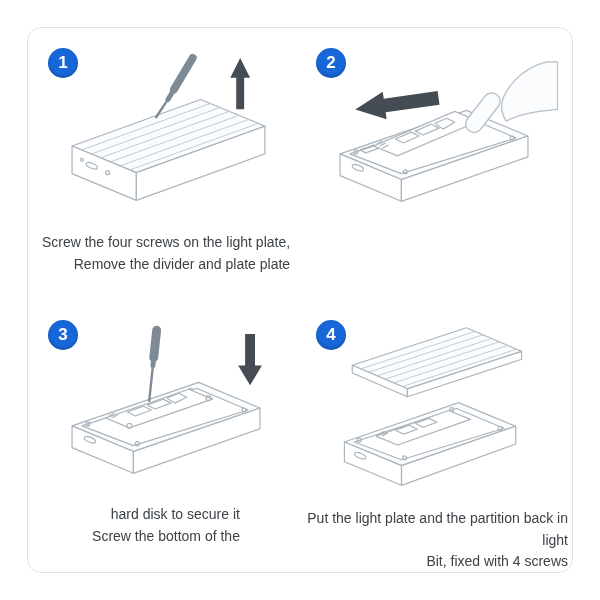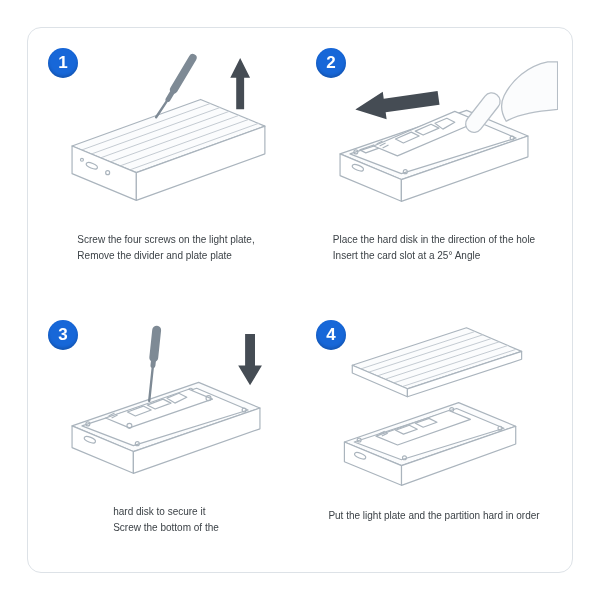--- a/index.html
+++ b/index.html
@@ -18,21 +18,21 @@
   .step{position:relative;display:flex;flex-direction:column;align-items:center;}
   .badge{
     position:absolute;top:18px;left:16px;width:30px;height:30px;border-radius:50%;
     background:#1767d8;color:#fff;font-weight:bold;font-size:17px;
     display:flex;align-items:center;justify-content:center;
     box-shadow:inset 0 -2px 3px rgba(0,0,0,.18);
   }
   .illus{width:248px;height:178px;margin-top:22px;flex:0 0 auto;}
   .illus4{height:192px;margin-top:12px;}
   .caption{
-    text-align:left;font-size:10px;line-height:1.55;color:#3c4247;margin-top:2px;
+    text-align:right;font-size:14px;line-height:1.55;color:#3c4247;margin-top:2px;
   }
   .caption span{display:block;}
   
   .ln{fill:none;stroke:#aab4bd;stroke-width:1.2;stroke-linejoin:round;}
   .face{fill:#fbfcfd;stroke:#aab4bd;stroke-width:1.2;stroke-linejoin:round;}
   .facew{fill:#ffffff;stroke:#aab4bd;stroke-width:1.2;stroke-linejoin:round;}
   .rib{stroke:#c3cad1;stroke-width:1;}
   .arrow{fill:#454c54;}
   .tool{stroke:#7e8a95;stroke-linecap:round;}
   .hand{fill:#fbfcfd;stroke:#b6bec6;stroke-width:1.3;}
@@ -106,24 +106,20 @@
 
       <g>
         <path class="hand" d="M196,44 C204,28 220,14 240,10 L250,10 L250,58 C230,60 212,62 198,70 C192,60 192,52 196,44 Z"></path>
         <rect class="hand" x="166" y="38" width="17" height="46" rx="8.5" transform="rotate(38 174 61)"></rect>
       </g>
 
       <g transform="rotate(-8 90 52)">
         <polygon class="arrow" points="45,52 75,38 75,45 130,45 130,59 75,59 75,66"></polygon>
       </g>
     </svg>
-    <div class="caption">
-      <span>Place the hard disk in the direction of the hole</span>
-      <span>Insert the card slot at a 25° Angle</span>
-    </div>
   </div>
 
   <div class="step">
     <div class="badge">3</div>
     <svg class="illus" viewBox="0 0 250 180">
 
       <g>
         <polygon class="face" points="30,103 158,59 220,85 92,129"></polygon>
         <polygon class="facew" points="40,103 156,65 208,87 92,123"></polygon>
         <polygon class="facew" points="30,103 92,129 92,151 30,125"></polygon>
@@ -190,17 +186,18 @@
 
       <g>
         <polygon class="facew" points="66,124 140,98 162,107 88,133"></polygon>
         <polygon class="ln" points="86,118 100,113 108,117 94,122"></polygon>
         <polygon class="ln" points="106,111 120,106 128,110 114,115"></polygon>
         <line class="ln" x1="69" y1="122" x2="75" y2="119"></line>
         <line class="ln" x1="72" y1="124" x2="78" y2="121"></line>
       </g>
     </svg>
     <div class="caption">
-      <span>Put the light plate and the partition hard in order</span>
+      <span>Put the light plate and the partition back in light</span>
+      <span>Bit, fixed with 4 screws</span>
     </div>
   </div>
 
 </div>
 
 </body></html>

